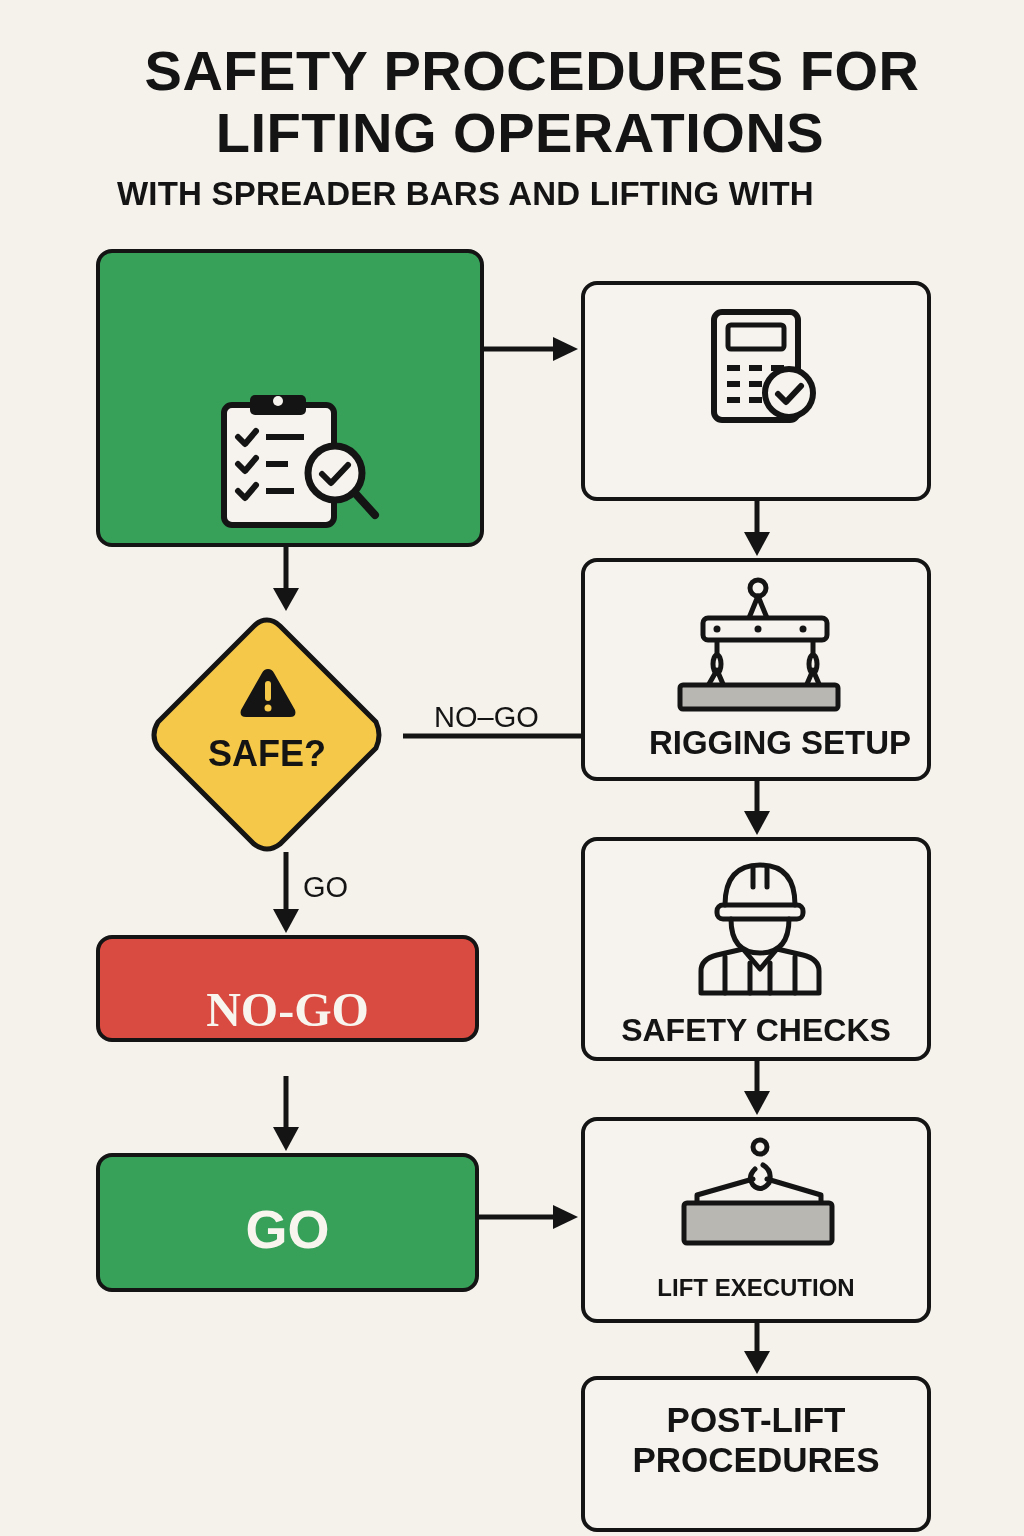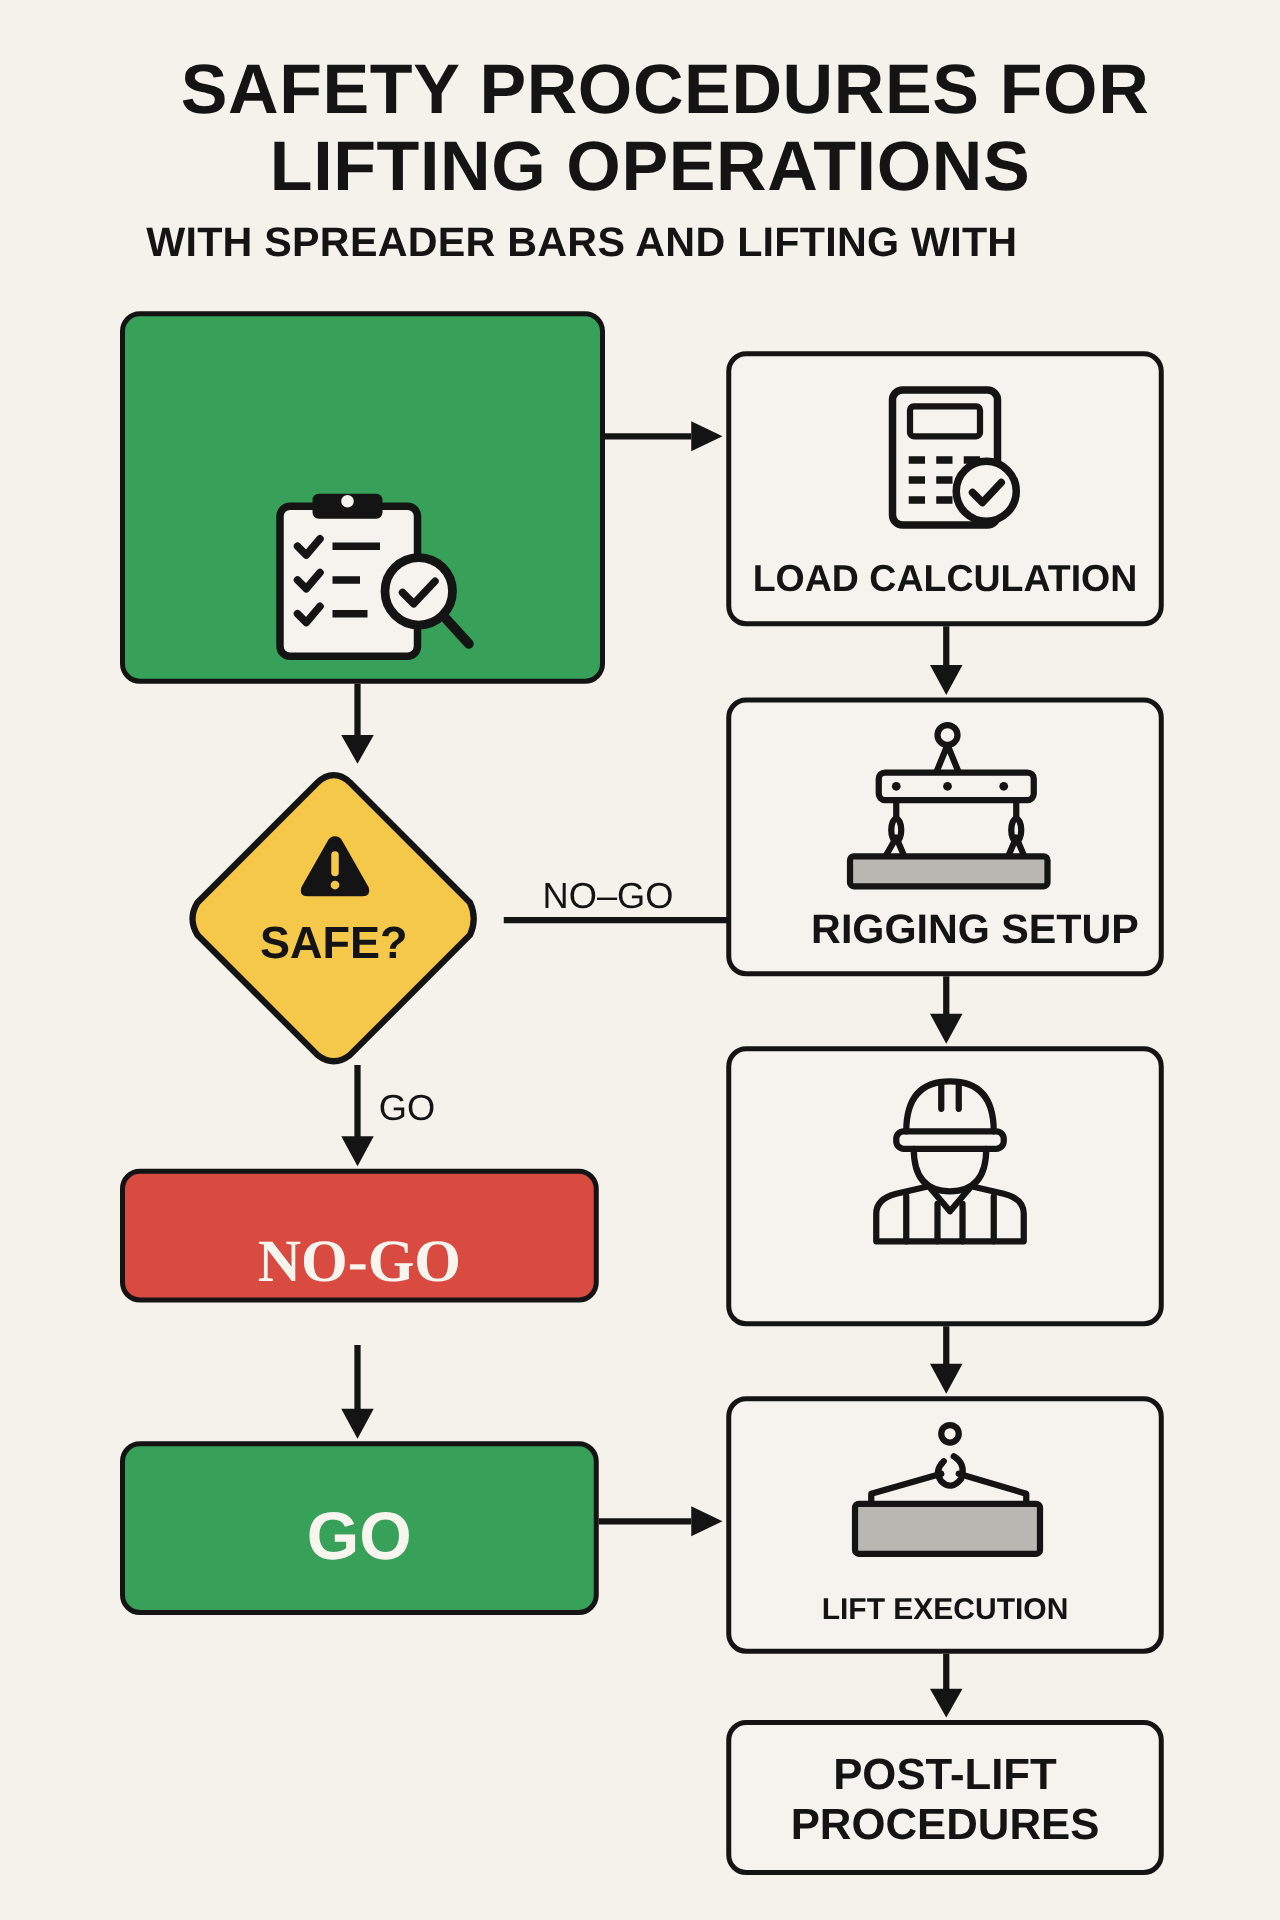--- a/index.html
+++ b/index.html
@@ -38,21 +38,21 @@
   #pre { left: 96px; top: 249px; width: 388px; height: 298px; }
   #pre .label { top: 30px; font-size: 38px; line-height: 48px; }
   #load { left: 581px; top: 281px; width: 350px; height: 220px; }
   #load .label { top: 162px; }
   #rig { left: 581px; top: 558px; width: 350px; height: 223px; }
   #rig .label { top: 164px; font-size: 33px; padding-left: 48px; }
   #chk { left: 581px; top: 837px; width: 350px; height: 224px; }
   #chk .label { top: 172px; font-size: 32px; }
   #exec { left: 581px; top: 1117px; width: 350px; height: 206px; }
   #exec .label { top: 150px; font-size: 24px; }
-  #post { left: 581px; top: 1376px; width: 350px; height: 124px; }
+  #post { left: 581px; top: 1376px; width: 350px; height: 156px; }
   #post .label { top: 20px; font-size: 35px; line-height: 40px; }
   #nogo { left: 96px; top: 935px; width: 383px; height: 107px; font-family: Liberation Serif, serif; }
   #nogo .label { top: 46px; font-size: 48px; line-height: 50px; }
   #go { left: 96px; top: 1153px; width: 383px; height: 139px; }
   #go .label { top: 44px; font-size: 54px; line-height: 56px; }
   .icon { position: absolute; }
   svg.connectors { position: absolute; left: 0; top: 0; }
   .edge-label {
     position: absolute; font-weight: 400; font-size: 29px; line-height: 32px;
   }
@@ -139,21 +139,20 @@
         <rect x="40" y="58" width="13" height="6"></rect>
         <rect x="62" y="58" width="13" height="6"></rect>
       <rect x="18" y="74" width="13" height="6"></rect>
         <rect x="40" y="74" width="13" height="6"></rect>
       <rect x="18" y="90" width="13" height="6"></rect>
         <rect x="40" y="90" width="13" height="6"></rect>
     </g>
     <circle cx="80" cy="86" r="24" fill="#f6f3ee" stroke="#141414" stroke-width="6"></circle>
     <polyline points="69,87 77,95 92,79" fill="none" stroke="#141414" stroke-width="6" stroke-linecap="round" stroke-linejoin="round"></polyline>
   </svg>
-  <div class="label">LOAD CALCULATION</div>
 </div>
 
 <div class="box" id="rig">
   <svg class="icon" style="left:90px; top:10px;" width="170" height="128" viewBox="0 0 170 128">
     <g stroke="#141414" stroke-width="5" fill="none" stroke-linejoin="round">
       <circle cx="83" cy="16" r="8"></circle>
       <polyline points="74,46 83,24 92,46"></polyline>
       <rect x="28" y="46" width="124" height="22" rx="5" fill="#f6f3ee"></rect>
       <line x1="42" y1="68" x2="42" y2="84"></line>
       <line x1="138" y1="68" x2="138" y2="84"></line>
@@ -197,20 +196,21 @@
       <line x1="58" y1="12" x2="58" y2="32"></line>
       <line x1="72" y1="12" x2="72" y2="32"></line>
       <path d="M36 64 Q36 98 65 98 Q94 98 94 64"></path>
       <path d="M6 138 L6 116 Q6 104 22 100 L48 94 L65 114 L82 94 L108 100 Q124 104 124 116 L124 138 Z"></path>
       <line x1="30" y1="102" x2="30" y2="138"></line>
       <line x1="100" y1="102" x2="100" y2="138"></line>
       <line x1="55" y1="108" x2="55" y2="138"></line>
       <line x1="75" y1="108" x2="75" y2="138"></line>
     </g>
   </svg>
+  <div class="label">SAFETY CHECKS</div>
 </div>
 
 <div class="box red" id="nogo">
   <div class="label white-text">NO-GO</div>
 </div>
 
 <div class="box green" id="go">
   <div class="label white-text">GO</div>
 </div>
 

